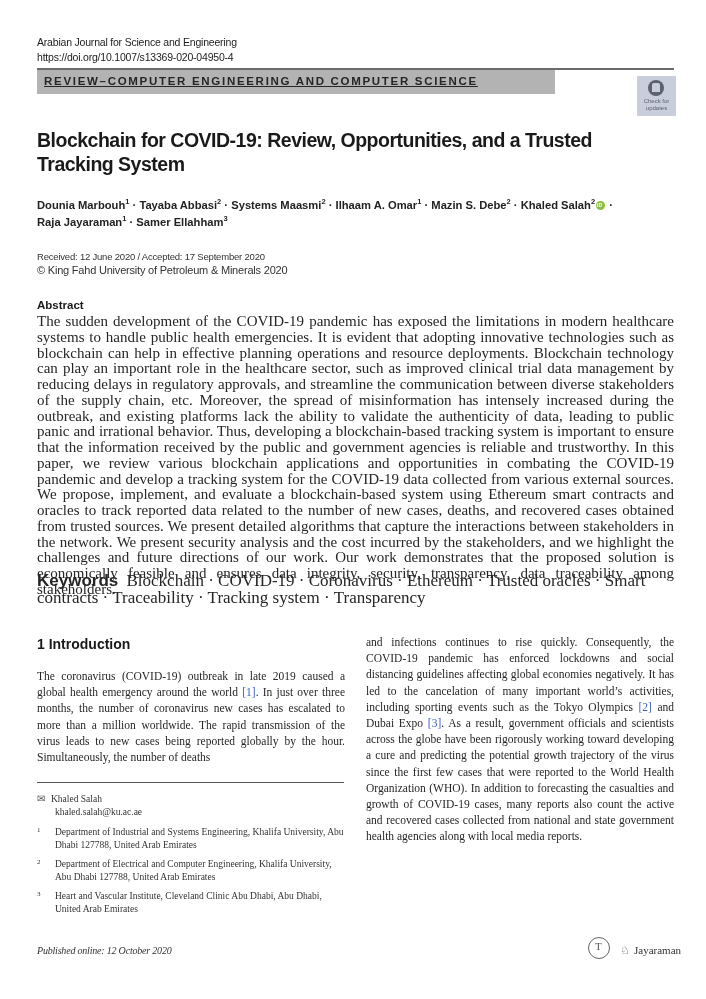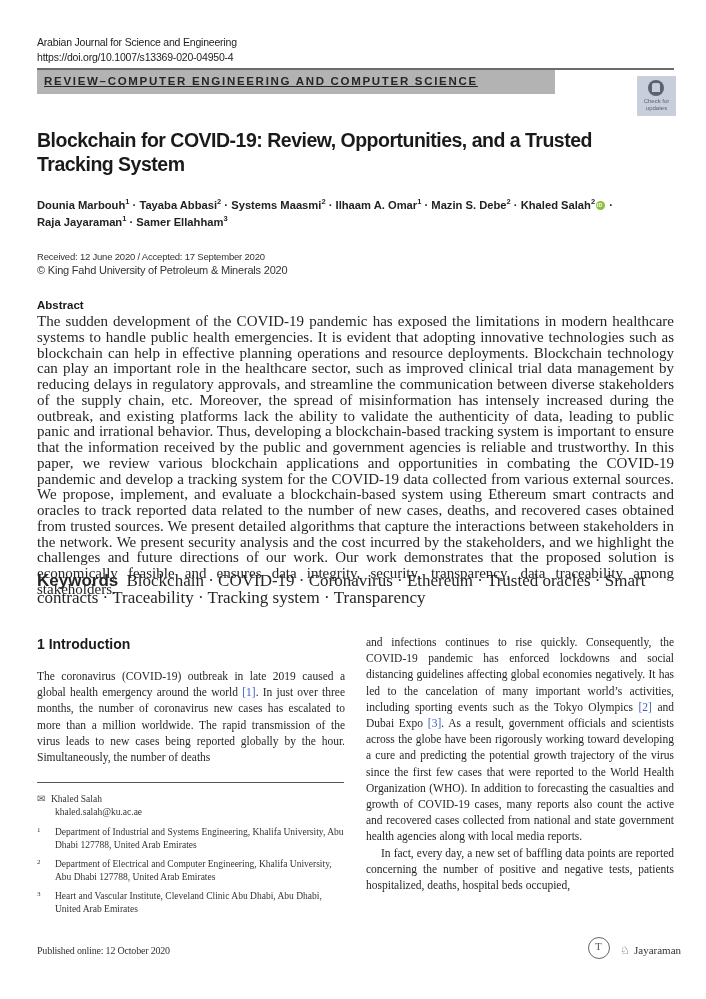--- a/index.html
+++ b/index.html
@@ -46,21 +46,21 @@
     #corr { left: 37px; top: 792px; width: 310px; font-size: 9.5px; line-height: 13px; color: #333; }
     #corr .env { display: inline-block; width: 14px; font-size: 10px; color: #555; }
     #corr .indent { padding-left: 18px; }
     .aff { left: 37px; width: 310px; font-size: 9.5px; line-height: 13px; color: #333; }
     .aff .num { position: absolute; left: 0; top: -2px; font-size: 7px; }
     .aff .txt { padding-left: 18px; }
     #aff1 { top: 826px; }
     #aff2 { top: 858px; }
     #aff3 { top: 890px; }
 
-    #published { left: 37px; top: 945px; font-size: 10px; color: #333; letter-spacing: -0.2px; }
+    #published { left: 37px; top: 945px; font-size: 10px; color: #333; letter-spacing: -0.2px; font-style: italic; }
     #seal { left: 588px; top: 937px; width: 22px; height: 22px; border: 1.5px solid #666; border-radius: 50%; box-sizing: border-box; }
     #seal::after { content: "T"; position: absolute; left: 6px; top: 2px; font-size: 11px; color: #555; font-family: "Liberation Serif", serif; }
     #springer-icon { left: 620px; top: 944px; font-size: 11px; color: #555; }
     #springer-text { left: 634px; top: 944px; font-size: 11px; color: #333; }
   </style>
 </head>
 <body>
 
 <div class="abs sans" id="journal-name">Arabian Journal for Science and Engineering</div>
 <div class="abs sans" id="doi">https://doi.org/10.1007/s13369-020-04950-4</div>
@@ -102,21 +102,20 @@
 </div>
 
 <div class="abs sans" id="intro-head">1 Introduction</div>
 
 <div class="abs serif" id="col1-body">
   <span>The coronavirus (COVID-19) outbreak in late 2019 caused a global health emergency around the world </span><span class="cite">[1]</span><span>. In just over three months, the number of coronavirus new cases has escalated to more than a million worldwide. The rapid transmission of the virus leads to new cases being reported globally by the hour. Simultaneously, the number of deaths</span>
 </div>
 
 <div class="abs serif" id="col2-body">
   <div><span>and infections continues to rise quickly. Consequently, the COVID-19 pandemic has enforced lockdowns and social distancing guidelines affecting global economies negatively. It has led to the cancelation of many important world’s activities, including sporting events such as the Tokyo Olympics </span><span class="cite">[2]</span><span> and Dubai Expo </span><span class="cite">[3]</span><span>. As a result, government officials and scientists across the globe have been rigorously working toward developing a cure and predicting the potential growth trajectory of the virus since the first few cases that were reported to the World Health Organization (WHO). In addition to forecasting the casualties and growth of COVID-19 cases, many reports also count the active and recovered cases collected from national and state government health agencies along with local media reports.</span></div>
-  <div class="indent">In fact, every day, a new set of baffling data points are reported concerning the number of positive and negative tests, patients hospitalized, deaths, hospital beds occupied,</div>
 </div>
 
 <div class="abs" id="fn-rule"></div>
 <div class="abs serif" id="corr">
   <div><span class="env">✉</span><span>Khaled Salah</span></div>
   <div class="indent">khaled.salah@ku.ac.ae</div>
 </div>
 <div class="abs serif aff" id="aff1">
   <span class="num">1</span>
   <div class="txt">Department of Industrial and Systems Engineering, Khalifa University, Abu Dhabi 127788, United Arab Emirates</div>

